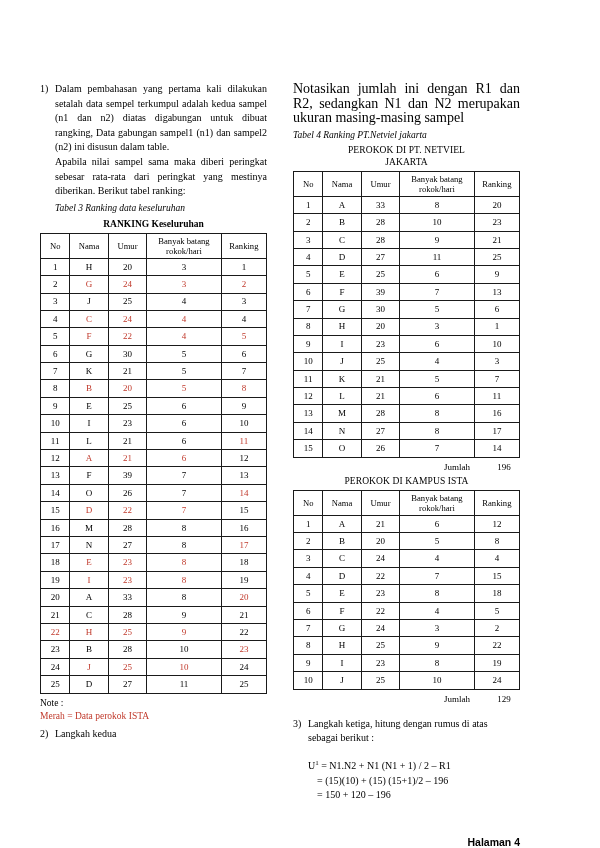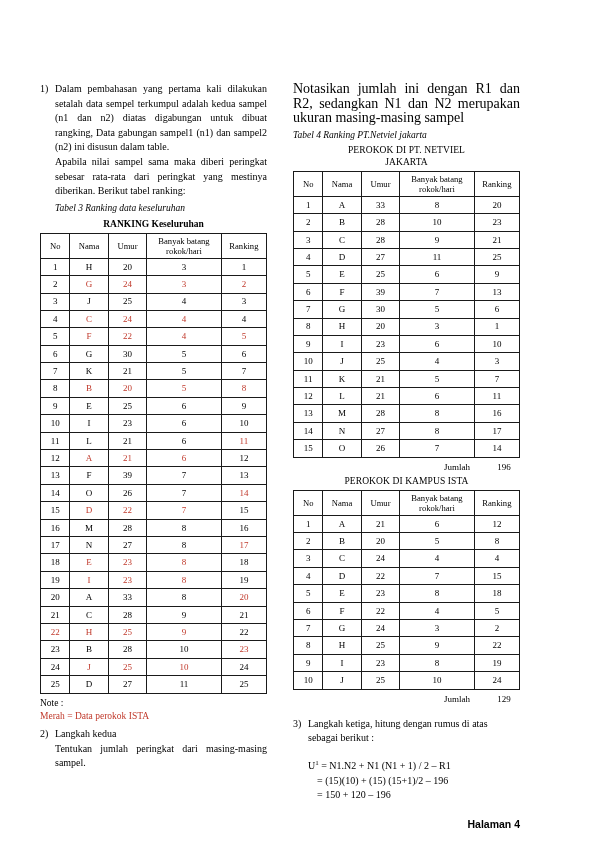--- a/index.html
+++ b/index.html
@@ -135,21 +135,21 @@
     font-size: 10px;
     line-height: 14.6px;
     margin-top: 10px;
   }
   .formula div { white-space: pre; }
   .indent1 { padding-left: 9px; }
 
   .halaman {
     position: absolute;
     right: 0;
-    bottom: 18px;
+    bottom: 0;
     font-family: "Liberation Sans", sans-serif;
     font-size: 10.5px;
     font-weight: bold;
     color: #000;
   }
   .sup { font-size: 7px; vertical-align: super; }
 </style>
 </head>
 <body>
 
@@ -367,21 +367,20 @@
 
       <div class="note">
         <div>Note :</div>
         <div class="red">Merah = Data perokok  ISTA</div>
       </div>
 
       <div class="li" style="margin-top:4px">
         <div class="li-marker">2)</div>
         <div class="li-body">
           <div>Langkah kedua</div>
-          <div class="just">Tentukan jumlah peringkat dari masing-masing sampel.</div>
         </div>
       </div>
 
     </div>
 
     <div class="col col-right">
 
       <div class="just" style="font-size:14px;line-height:14.6px">Notasikan jumlah ini dengan R1 dan R2, sedangkan N1 dan N2 merupakan ukuran masing-masing sampel</div>
       <div class="cap">Tabel 4 Ranking PT.Netviel jakarta</div>
       <div class="tbl-title-plain">PEROKOK DI PT. NETVIEL</div>

